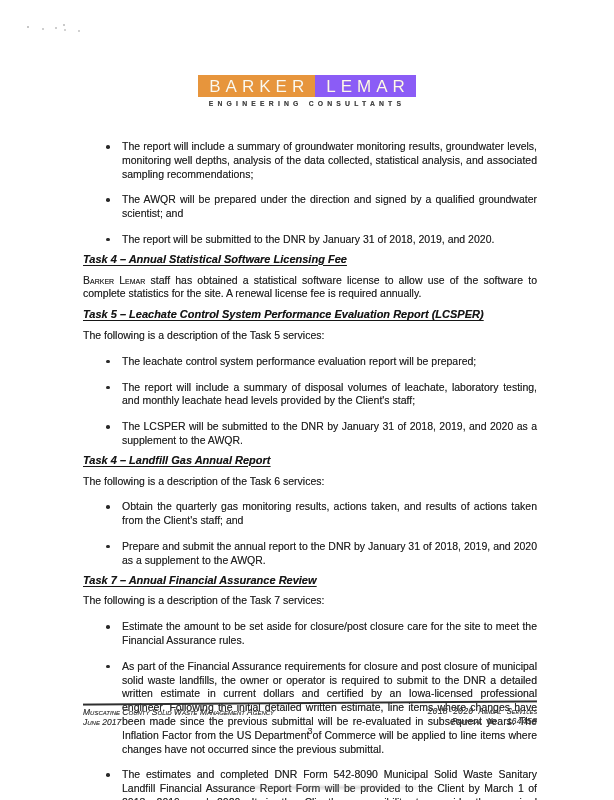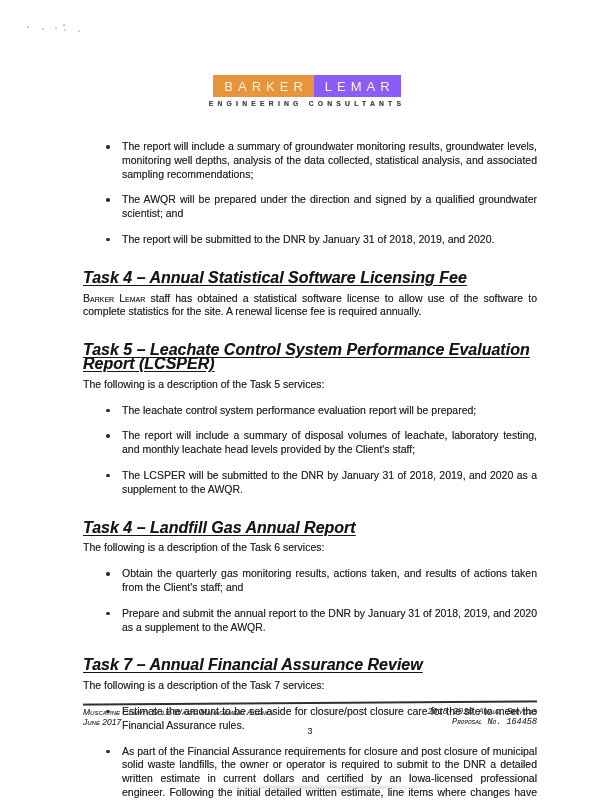--- a/index.html
+++ b/index.html
@@ -27,21 +27,21 @@
   .scan-smudge {
     position:absolute; left:200px; top:786px; width:250px; height:3px;
     background:linear-gradient(90deg, rgba(160,160,160,0) 0%, rgba(150,150,150,0.35) 30%, rgba(150,150,150,0.35) 70%, rgba(160,160,160,0) 100%);
     filter:blur(1px);
   }
 
   
   .logo-wrap { position:absolute; top:75px; left:0; width:614px; display:flex; flex-direction:column; align-items:center; }
   .logo-bar { display:flex; filter:blur(0.2px); }
   .logo-block {
-    font-size:13px; font-weight:400; letter-spacing:5px;
+    font-size:17px; font-weight:400; letter-spacing:5px;
     color:#fdf9ef; padding:4px 6px 3px 11px; line-height:15px;
     text-shadow:0 0 0.6px rgba(120,70,10,0.35);
   }
   .logo-left  { background:#e7953c; }
   .logo-right { background:#8b5cf6; }
   .logo-tagline {
     margin-top:3px; font-size:6.8px; font-weight:600; letter-spacing:4.2px;
     color:#454545;
   }
 
@@ -52,23 +52,23 @@
   }
   ul.bullets { list-style:none; margin:0 0 3px 0; }
   ul.bullets li {
     position:relative; padding-left:39px; margin-bottom:5px; text-align:justify;margin-top:12px;
   }
   ul.bullets li::before {
     content:""; position:absolute; left:23px; top:5px;
     width:3.5px; height:3.5px; background:#2a2a2a; border-radius:50%;
   }
   .task-heading {
-    font-size:16px; font-weight:bold; font-style:italic;
+    font-size:11px; font-weight:bold; font-style:italic;
     text-decoration:underline; text-underline-offset:2px;
-    margin:24px 0 7px 0; color:#161616;
+    margin:6px 0 7px 0; color:#161616;
   }
   .lead { margin:0 0 6px 0; }
   .para { text-align:justify; margin:0 0 7px 0; }
   .smallcaps { font-variant:small-caps; }
 
   
   .footer { position:absolute; left:83px; top:702px; width:454px; }
   .footer-rule { height:2px; background:#2f2f2f; transform:rotate(-0.4deg); filter:blur(0.2px); }
   .footer-row {
     display:flex; justify-content:space-between; margin-top:3px;

